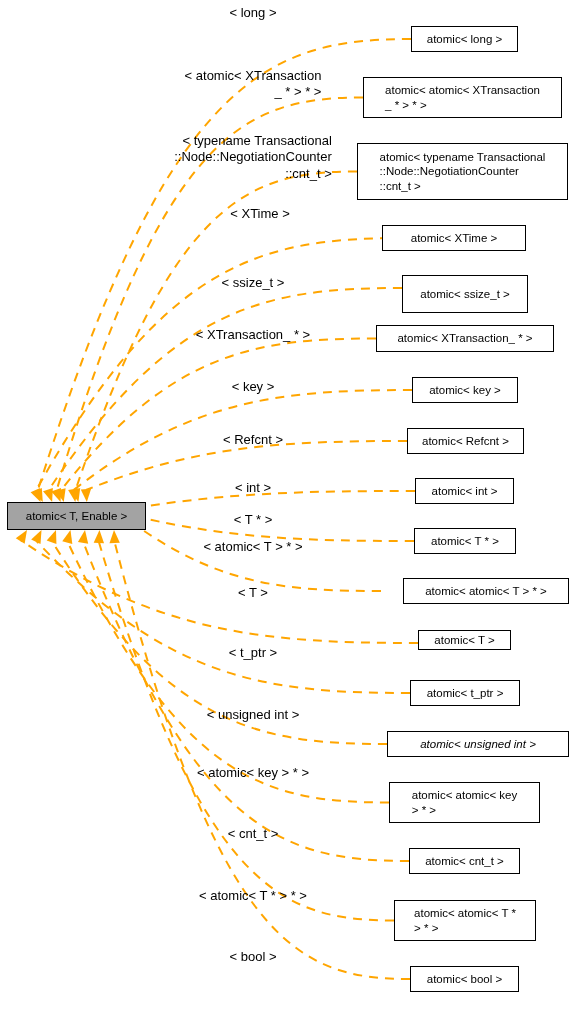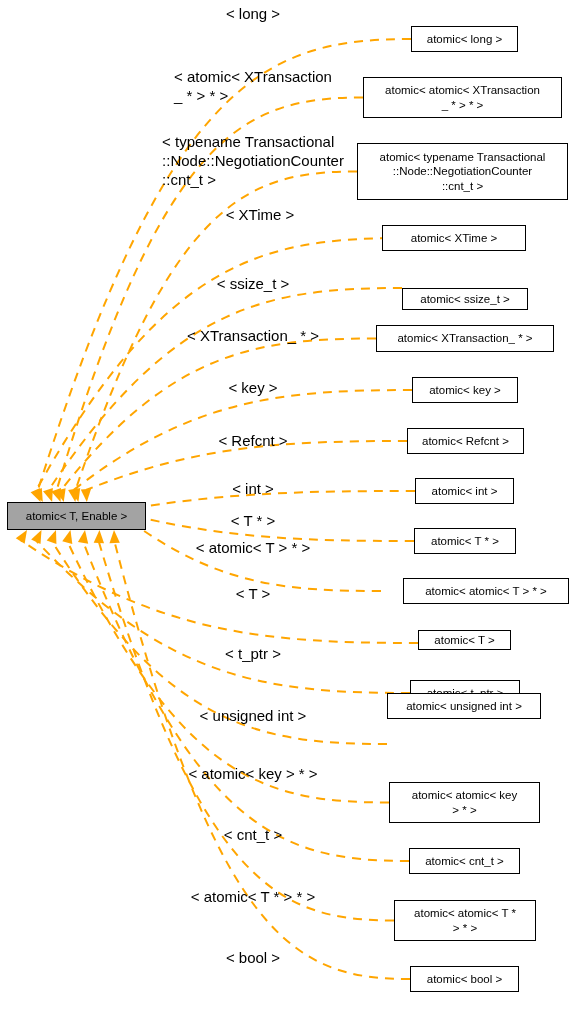--- a/index.html
+++ b/index.html
@@ -2,24 +2,24 @@
 <html><head>
 <meta charset="utf-8">
 <style>
   html,body{margin:0;padding:0;background:#ffffff;}
   body{width:577px;height:1012px;position:relative;overflow:hidden;
        font-family:"Liberation Sans","DejaVu Sans",sans-serif;}
   #stage{position:absolute;left:0;top:0;width:577px;height:1012px;}
   #edges{position:absolute;left:0;top:0;width:577px;height:1012px;}
   .node{position:absolute;box-sizing:border-box;background:#ffffff;
         border:1px solid #404040;outline:1px solid #000000;outline-offset:-1px;
-        display:flex;align-items:center;justify-content:center;text-align:center;
+        display:flex;align-items:center;justify-content:center;
         font-size:11.5px;color:#000000;line-height:1.25;white-space:pre-line;}
   .node.central{background:#a3a3a3;border:1px solid #222222;}
-  .elabel{position:absolute;font-size:15px;color:#000000;text-align:left;
+  .elabel{position:absolute;font-size:13px;color:#000000;text-align:right;
           white-space:pre-line;line-height:1.25;transform:translateX(-50%);}
 </style>
 </head>
 <body>
 
 <div id="stage">
   <svg id="edges" viewBox="0 0 577 1012" xmlns="http://www.w3.org/2000/svg">
       <path d="M411,39 C269.1005571644528,39 168.2772688339324,75.17557078174138 37.58041359066523,491.1946347717679" fill="none" stroke="#FFA500" stroke-width="2" stroke-dasharray="9,7"></path>
       <path d="M42.8,502 L32.463123124320084,492.55600844679356 L41.82777298878792,488.0323668920368 Z" fill="#FFA500"></path>
       <path d="M363,97.5 C246.52438599800314,97.5 163.76539710184747,128.9582021956665 56.485226310534586,490.72752744583147" fill="none" stroke="#FFA500" stroke-width="2" stroke-dasharray="9,7"></path>
@@ -58,30 +58,30 @@
       <path d="M114,530 L119.84323055457264,542.7238617049271 L109.456227846465,543.2436450653421 Z" fill="#FFA500"></path>
     </svg>
 <div class="node central" style="left: 7px; top: 502px; width: 139px; height: 28px;">atomic&lt; T, Enable &gt;</div>
     <div class="node" style="left: 411px; top: 26px; width: 107px; height: 26px;">atomic&lt; long &gt;</div>
     <div class="node" style="left: 363px; top: 77px; width: 199px; height: 41px;">atomic&lt; atomic&lt; XTransaction
 _ * &gt; * &gt;</div>
     <div class="node" style="left: 357px; top: 143px; width: 211px; height: 57px;">atomic&lt; typename Transactional
 ::Node::NegotiationCounter
 ::cnt_t &gt;</div>
     <div class="node" style="left: 382px; top: 225px; width: 144px; height: 26px;">atomic&lt; XTime &gt;</div>
-    <div class="node" style="left: 402px; top: 288px; width: 126px; height: 22px;">atomic&lt; ssize_t &gt;</div>
+    <div class="node" style="left: 402px; top: 275px; width: 126px; height: 38px;">atomic&lt; ssize_t &gt;</div>
     <div class="node" style="left: 376px; top: 325px; width: 178px; height: 27px;">atomic&lt; XTransaction_ * &gt;</div>
     <div class="node" style="left: 412px; top: 377px; width: 106px; height: 26px;">atomic&lt; key &gt;</div>
     <div class="node" style="left: 407px; top: 428px; width: 117px; height: 26px;">atomic&lt; Refcnt &gt;</div>
     <div class="node" style="left: 415px; top: 478px; width: 99px; height: 26px;">atomic&lt; int &gt;</div>
     <div class="node" style="left: 414px; top: 528px; width: 102px; height: 26px;">atomic&lt; T * &gt;</div>
     <div class="node" style="left: 403px; top: 578px; width: 166px; height: 26px;">atomic&lt; atomic&lt; T &gt; * &gt;</div>
     <div class="node" style="left: 418px; top: 630px; width: 93px; height: 20px;">atomic&lt; T &gt;</div>
     <div class="node" style="left: 410px; top: 680px; width: 110px; height: 26px;">atomic&lt; t_ptr &gt;</div>
-    <div class="node" style="left: 387px; top: 693px; width: 154px; height: 26px;">atomic&lt; unsigned int &gt;</div>
+    <div class="node" style="left: 387px; top: 731px; width: 182px; height: 26px; font-style: italic;">atomic&lt; unsigned int &gt;</div>
     <div class="node" style="left: 389px; top: 782px; width: 151px; height: 41px;">atomic&lt; atomic&lt; key
 &gt; * &gt;</div>
     <div class="node" style="left: 409px; top: 848px; width: 111px; height: 26px;">atomic&lt; cnt_t &gt;</div>
     <div class="node" style="left: 394px; top: 900px; width: 142px; height: 41px;">atomic&lt; atomic&lt; T *
 &gt; * &gt;</div>
     <div class="node" style="left: 410px; top: 966px; width: 109px; height: 26px;">atomic&lt; bool &gt;</div>
     <div class="elabel" style="left: 253px; top: 5px;">&lt; long &gt;</div>
     <div class="elabel" style="left: 253px; top: 68px;">&lt; atomic&lt; XTransaction
 _ * &gt; * &gt;</div>
     <div class="elabel" style="left: 253px; top: 133px;">&lt; typename Transactional

